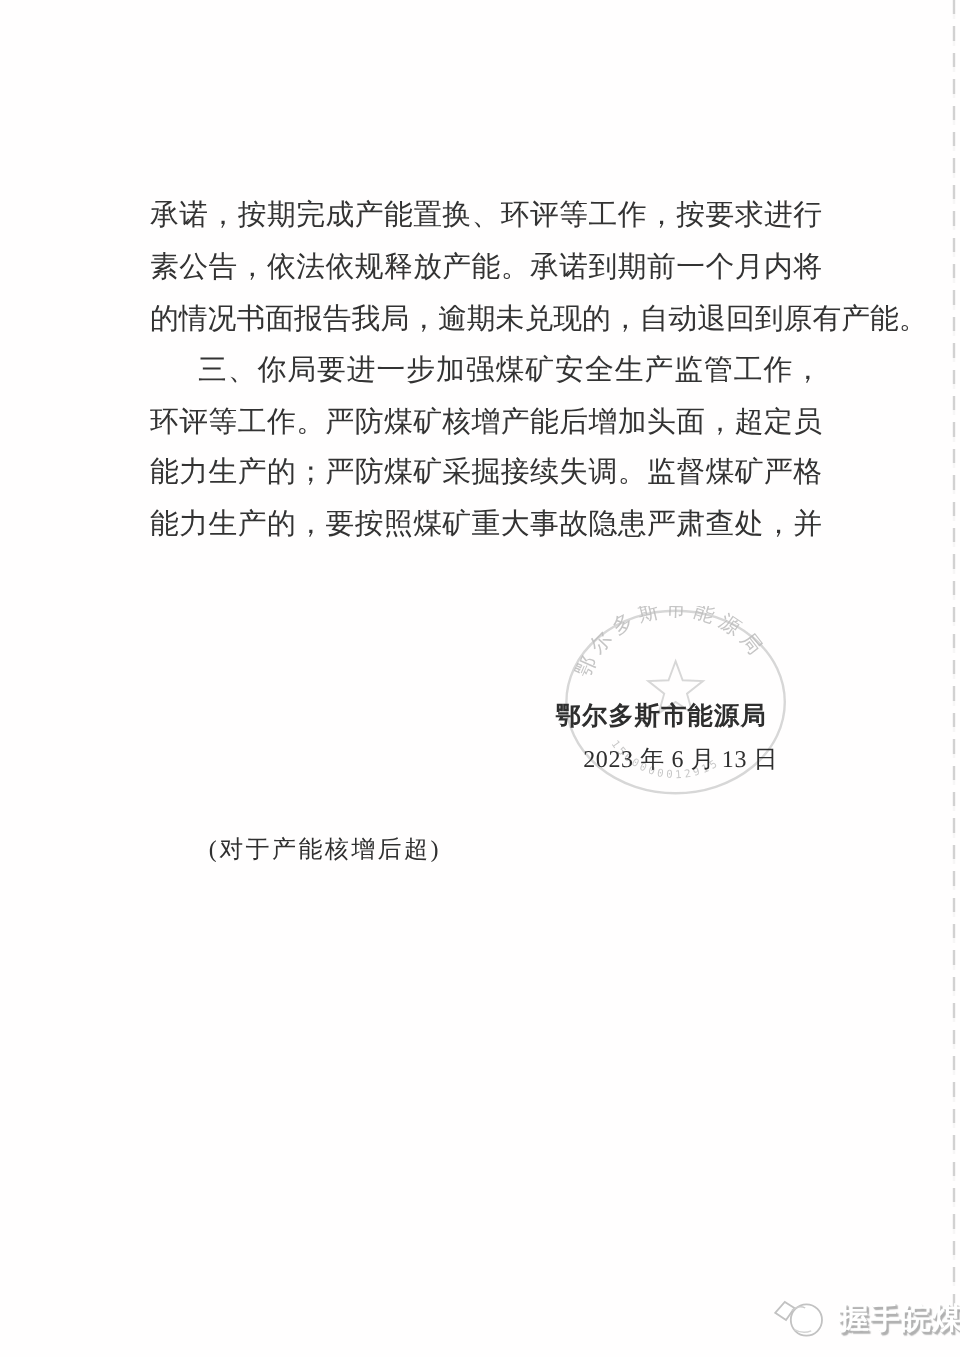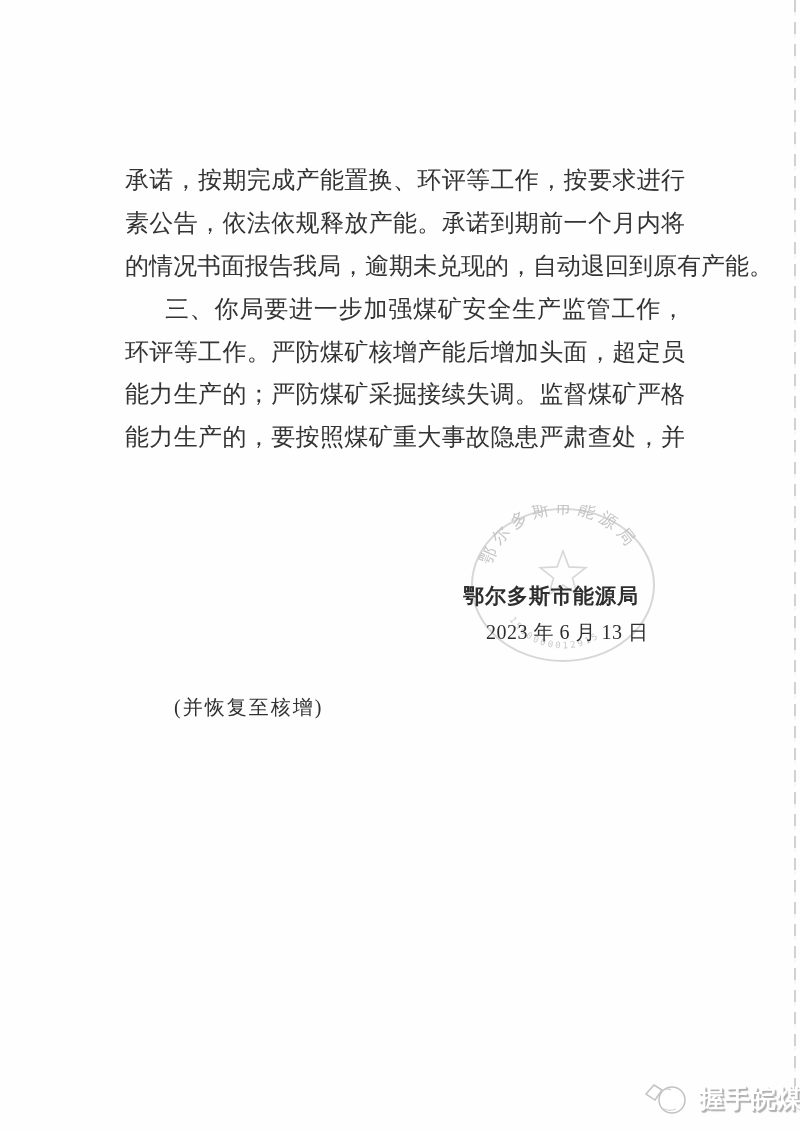--- a/index.html
+++ b/index.html
@@ -87,21 +87,21 @@
       <path id="sealArcBottom" d="M 35 100 A 62 58 0 0 0 155 100" fill="none"></path>
       <text font-size="9" fill="#b8b8b8" letter-spacing="2.5" opacity="0.85" font-family="'DejaVu Sans Mono','Liberation Mono',monospace">
         <textPath href="#sealArcBottom" startOffset="10%">1560000012915</textPath>
       </text>
     </svg>
   </div>
 
   <div class="signature">鄂尔多斯市能源局</div>
   <div class="date">2023 年 6 月 13 日</div>
 
-  <div class="note">(并恢复至核增)</div>
+  <div class="note">(对于产能核增后超)</div>
 
   <div class="scanline"></div>
 
   <div class="watermark">
     <span class="wm-icon">
       <svg viewBox="0 0 50 40" xmlns="http://www.w3.org/2000/svg">
         <path d="M4 16 L12 7 L20 12 L13 22 Z" fill="#ffffff" stroke="#c2c2c2" stroke-width="1.5"></path>
         <circle cx="30" cy="22" r="13" fill="#ffffff" stroke="#c2c2c2" stroke-width="1.5"></circle>
         <path d="M18 14 Q24 9 29 12" fill="none" stroke="#cccccc" stroke-width="1.2"></path>
         <path d="M20 30 Q27 34 34 31" fill="none" stroke="#d4d4d4" stroke-width="1.2"></path>

